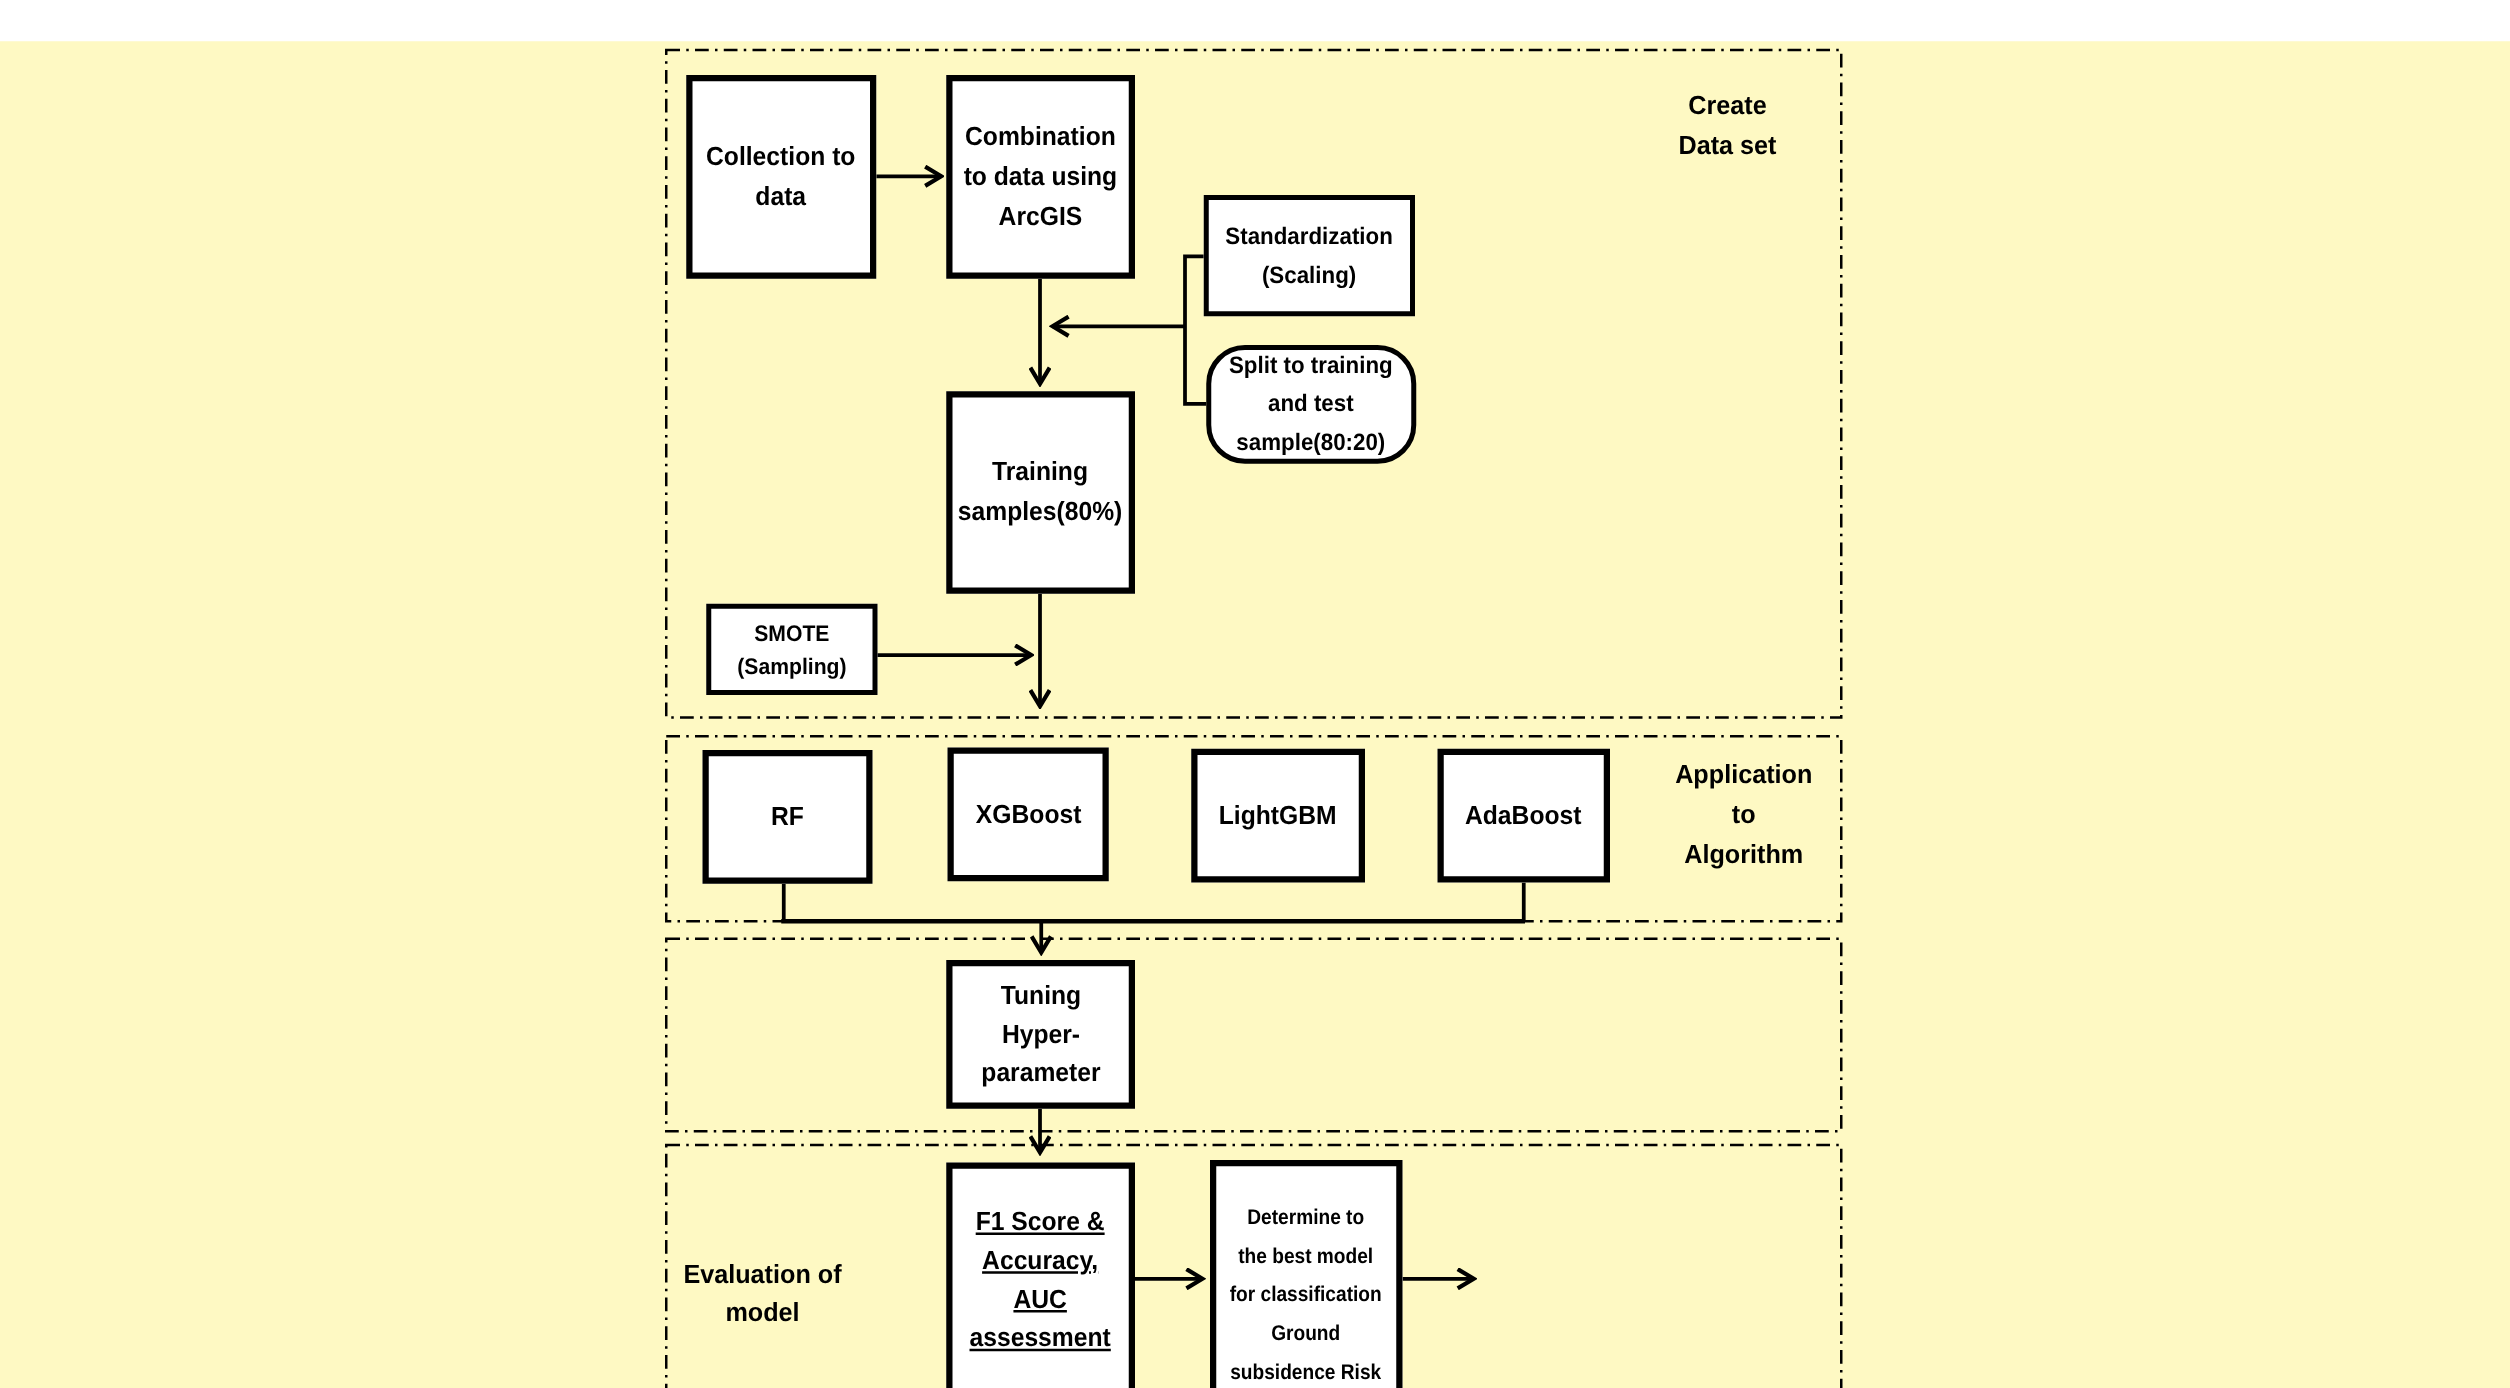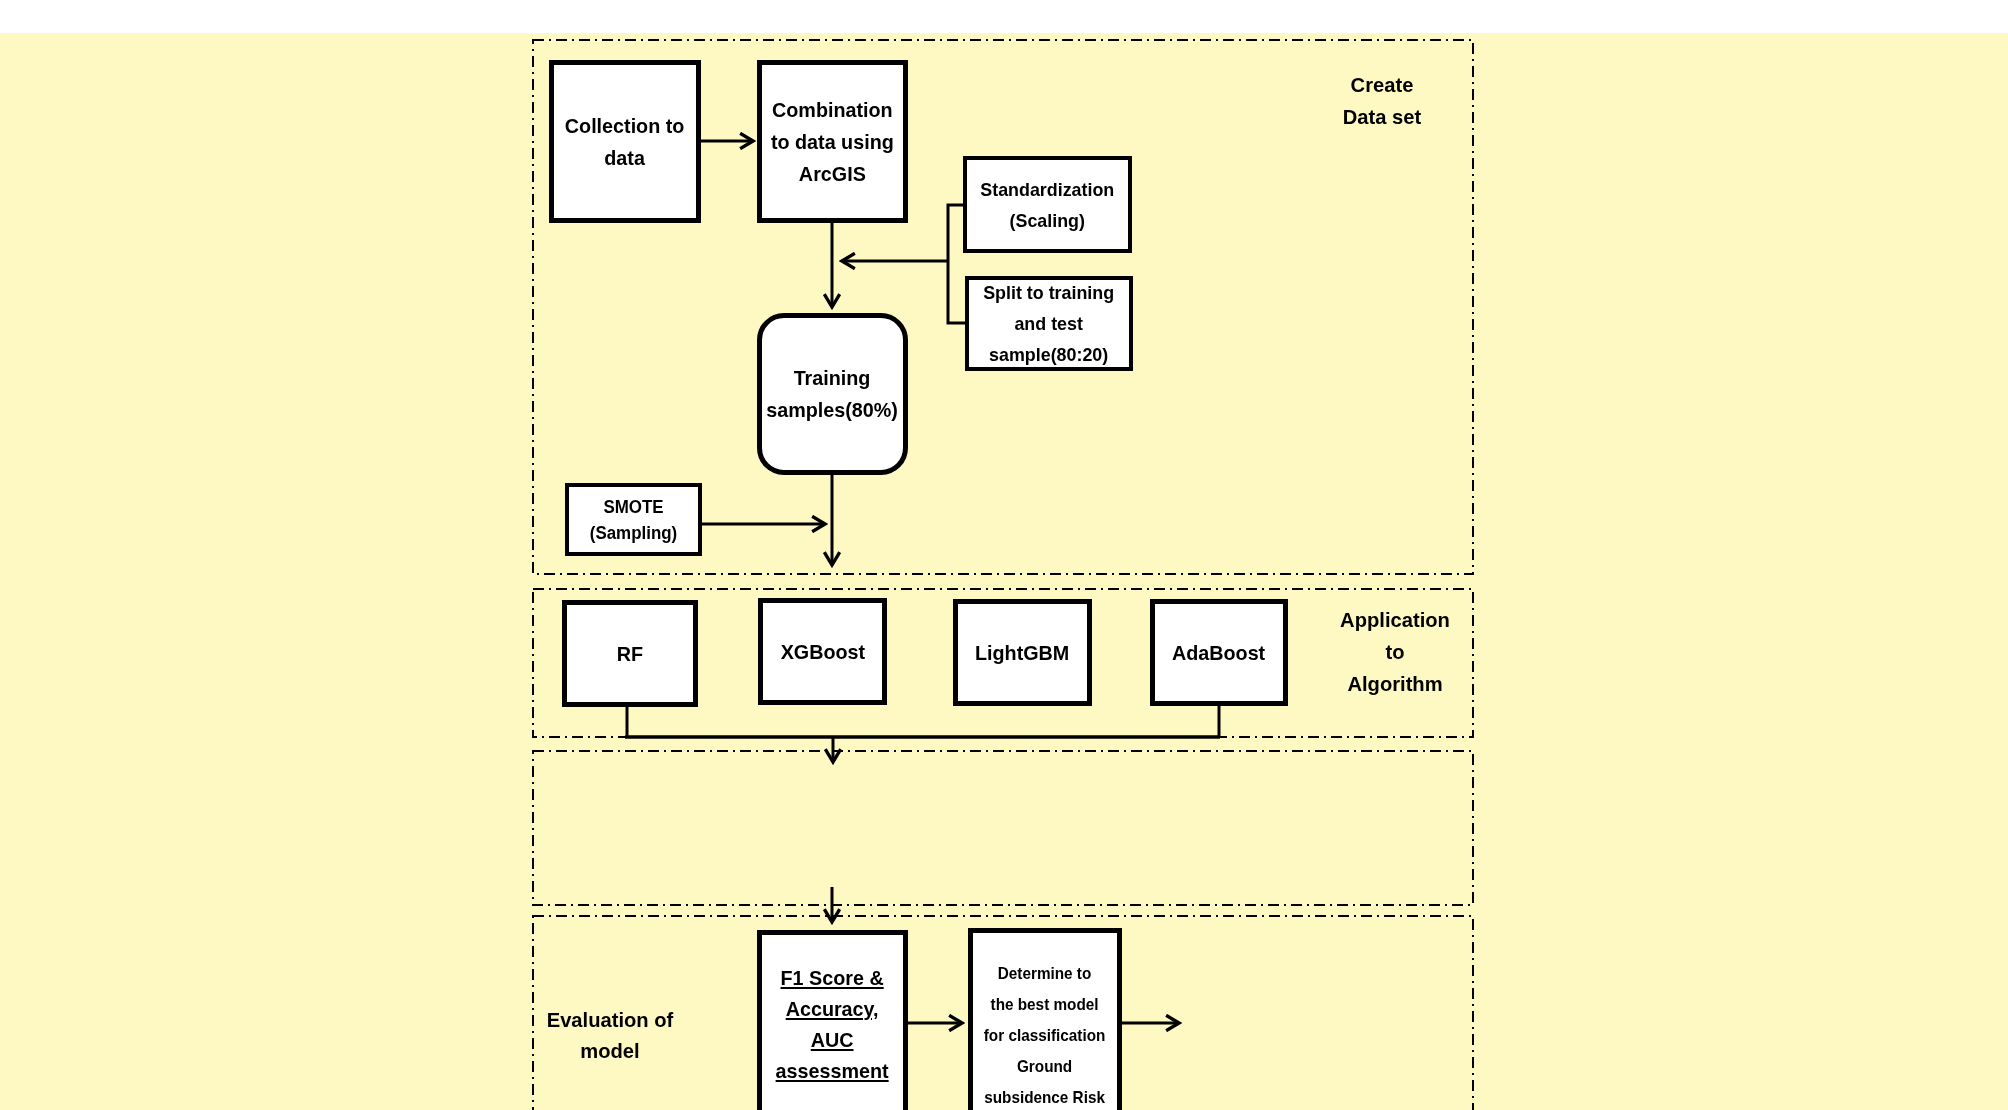--- a/index.html
+++ b/index.html
@@ -119,29 +119,29 @@
     </div>
   </div>
 
   <div class="node thin" style="left:963px; top:123px; width:169px; height:97px;">
     <div class="lbl fs19">
       <div>Standardization</div>
       <div>(Scaling)</div>
     </div>
   </div>
 
-  <div class="node thin" style="left:965px; top:243px; width:168px; height:95px;">
+  <div class="node thin" style="left:965px; top:243px; width:168px; height:95px;border-radius:31px;">
     <div class="lbl fs19">
       <div>Split to training</div>
       <div>and test</div>
       <div>sample(80:20)</div>
     </div>
   </div>
 
-  <div class="node" style="left:757px; top:280px; width:151px; height:162px;border-radius:27px;">
+  <div class="node" style="left:757px; top:280px; width:151px; height:162px;">
     <div class="lbl">
       <div>Training</div>
       <div>samples(80%)</div>
     </div>
   </div>
 
   <div class="node thin" style="left:565px; top:450px; width:137px; height:73px;">
     <div class="lbl fs18">
       <div>SMOTE</div>
       <div>(Sampling)</div>
@@ -165,20 +165,27 @@
       <div>LightGBM</div>
     </div>
   </div>
 
   <div class="node" style="left:1150px; top:566px; width:138px; height:107px;">
     <div class="lbl">
       <div>AdaBoost</div>
     </div>
   </div>
 
+  <div class="node" style="left:757px; top:735px; width:151px; height:119px;">
+    <div class="lbl lh31">
+      <div>Tuning</div>
+      <div>Hyper-</div>
+      <div>parameter</div>
+    </div>
+  </div>
 
   <div class="node" style="left:757px; top:897px; width:151px; height:188px;text-decoration:underline;">
     <div class="lbl lh31">
       <div>F1 Score &amp;</div>
       <div>Accuracy,</div>
       <div>AUC</div>
       <div>assessment</div>
     </div>
   </div>
 

